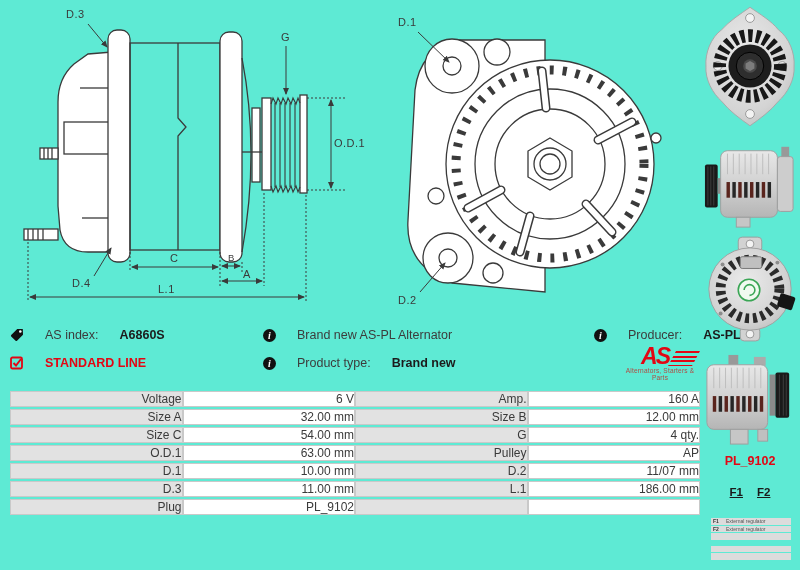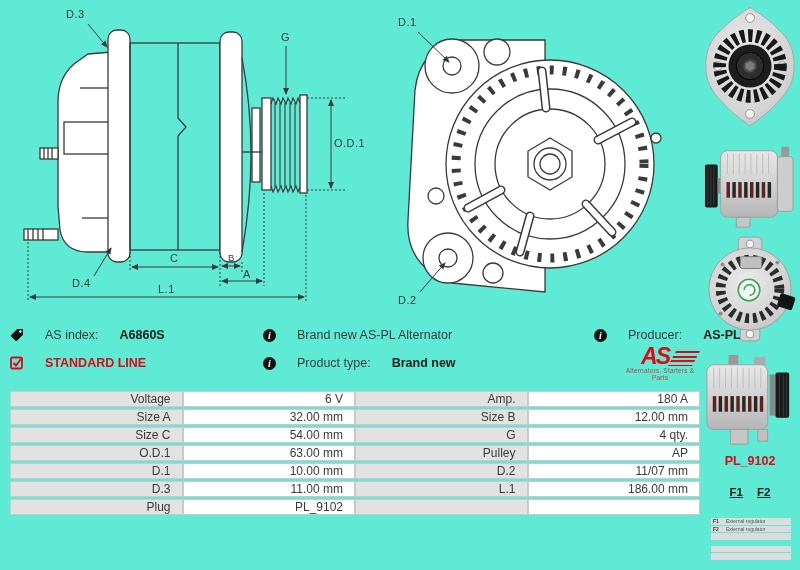--- a/index.html
+++ b/index.html
@@ -22,21 +22,21 @@
   .as-logo { position:absolute; left:620px; top:344px; width:80px; text-align:center; }
   .as-logo-top { display:flex; align-items:flex-end; justify-content:flex-end; height:22px; padding-right:4px; }
   .as-logo-as { color:#e30613; font-weight:bold; font-style:italic; font-size:23px; letter-spacing:-2px; line-height:20px; }
   .as-logo-stripes { width:24px; height:15px; margin-left:3px; transform:skewX(-28deg);
                      background:repeating-linear-gradient(to bottom,#e30613 0 2px, transparent 2px 4.6px); }
   .as-logo-tag { font-size:6.5px; color:#b04a42; margin-top:1px; letter-spacing:0.2px; }
 
   
   .spec-table { position:absolute; left:10px; top:389px; width:690px; border-collapse:separate; border-spacing:0 2px; }
   .spec-table td { height:14px; border:1px solid #c9c9c9; font-size:12px; color:#3a3a3a;
-                   text-align:right; padding:0 11px 0 4px; }
+                   text-align:right; padding:0 0 0 4px; }
   .spec-table td.lbl { background:#e2e2e2; }
   .spec-table td.val { background:#ffffff; }
 
   
   .sidebar { position:absolute; left:700px; top:0; width:100px; height:570px; }
   .photo { position:absolute; left:3px; width:94px; cursor:pointer; }
   .plug-code { position:absolute; left:0; top:454px; width:100px; text-align:center;
                color:#e30613; font-weight:bold; font-size:12.5px; }
   .terminals { position:absolute; left:0; top:486px; width:100px; text-align:center;
                font-weight:bold; font-size:11.5px; color:#1a1a1a;text-decoration:underline; }
@@ -241,21 +241,21 @@
         <col style="width:25%">
         <col style="width:25%">
         <col style="width:25%">
         <col style="width:25%">
       </colgroup>
     <tbody>
       <tr>
         <td class="lbl">Voltage</td>
         <td class="val">6 V</td>
         <td class="lbl">Amp.</td>
-        <td class="val">180 A</td>
+        <td class="val">160 A</td>
       </tr>
       <tr>
         <td class="lbl">Size A</td>
         <td class="val">32.00 mm</td>
         <td class="lbl">Size B</td>
         <td class="val">12.00 mm</td>
       </tr>
       <tr>
         <td class="lbl">Size C</td>
         <td class="val">54.00 mm</td>

